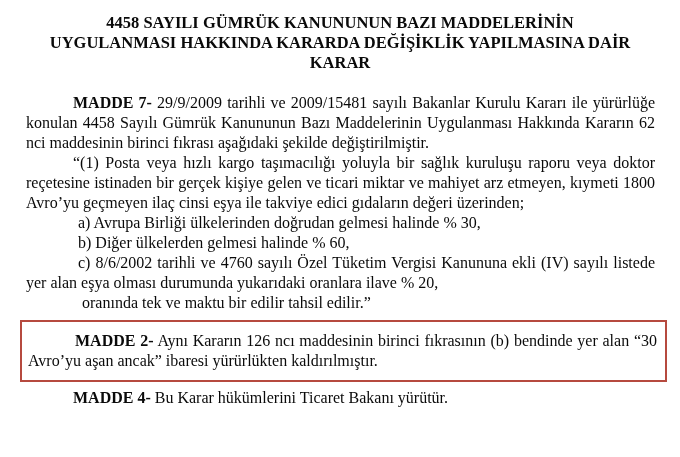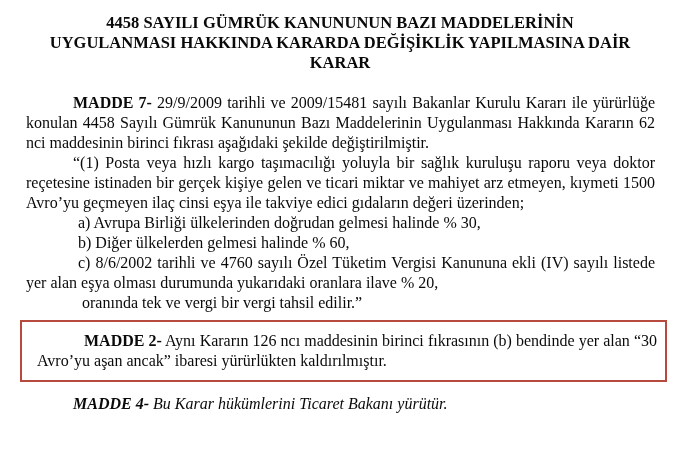--- a/index.html
+++ b/index.html
@@ -21,49 +21,49 @@
     text-align:justify;
   }
   .indent{text-indent:47px;}
   .first{margin-top:20px;}
   .item{text-indent:52px;text-align:left;}
   .item-wrap{text-indent:52px;}
   .closing{text-indent:56px;text-align:left;}
   .highlight-box{
     margin:7px 13px 0 20px;
     border:2px solid #b64a3f;
-    padding:9px 8px 9px 15px;
+    padding:9px 8px 9px 6px;
     background:transparent;
   }
   .m3{margin-top:14px;}
-  .m4{margin-top:12px;font-style:italic;}
+  .m4{margin-top:6px;}
   .label{font-weight:700;}
 </style>
 </head>
 <body>
 
 <div class="page">
 
   <h1 class="title">4458 SAYILI GÜMRÜK KANUNUNUN BAZI MADDELERİNİN
 UYGULANMASI HAKKINDA KARARDA DEĞİŞİKLİK YAPILMASINA DAİR
 KARAR</h1>
 
   <div class="content">
 
     <p class="para indent first"><b class="label">MADDE 7-</b> <span>29/9/2009 tarihli ve 2009/15481 sayılı Bakanlar Kurulu Kararı ile yürürlüğe konulan 4458 Sayılı Gümrük Kanununun Bazı Maddelerinin Uygulanması Hakkında Kararın 62 nci maddesinin birinci fıkrası aşağıdaki şekilde değiştirilmiştir.</span></p>
 
-    <p class="para indent">“(1) Posta veya hızlı kargo taşımacılığı yoluyla bir sağlık kuruluşu raporu veya doktor reçetesine istinaden bir gerçek kişiye gelen ve ticari miktar ve mahiyet arz etmeyen, kıymeti 1500 Avro’yu geçmeyen ilaç cinsi eşya ile takviye edici gıdaların değeri üzerinden;</p>
+    <p class="para indent">“(1) Posta veya hızlı kargo taşımacılığı yoluyla bir sağlık kuruluşu raporu veya doktor reçetesine istinaden bir gerçek kişiye gelen ve ticari miktar ve mahiyet arz etmeyen, kıymeti 1800 Avro’yu geçmeyen ilaç cinsi eşya ile takviye edici gıdaların değeri üzerinden;</p>
 
     <p class="para item">a) Avrupa Birliği ülkelerinden doğrudan gelmesi halinde % 30,</p>
 
     <p class="para item">b) Diğer ülkelerden gelmesi halinde % 60,</p>
 
     <p class="para item-wrap">c) 8/6/2002 tarihli ve 4760 sayılı Özel Tüketim Vergisi Kanununa ekli (IV) sayılı listede yer alan eşya olması durumunda yukarıdaki oranlara ilave % 20,</p>
 
-    <p class="para closing">oranında tek ve vergi bir vergi tahsil edilir.”</p>
+    <p class="para closing">oranında tek ve maktu bir edilir tahsil edilir.”</p>
 
   </div>
 
   <div class="highlight-box">
     <p class="para indent"><b class="label">MADDE 2-</b> <span>Aynı Kararın 126 ncı maddesinin birinci fıkrasının (b) bendinde yer alan “30 Avro’yu aşan ancak” ibaresi yürürlükten kaldırılmıştır.</span></p>
   </div>
 
   <div class="content">
 
 

